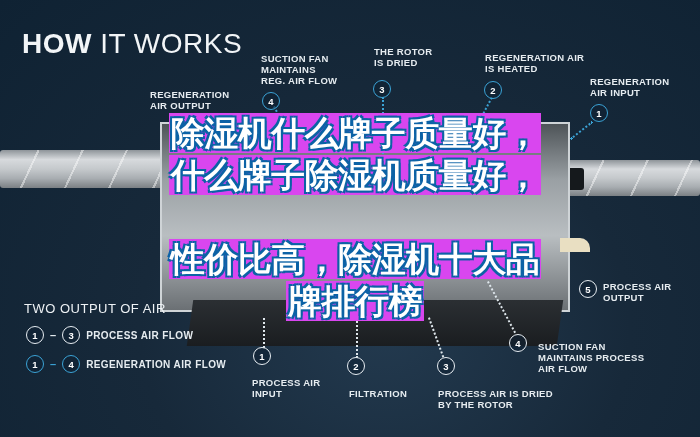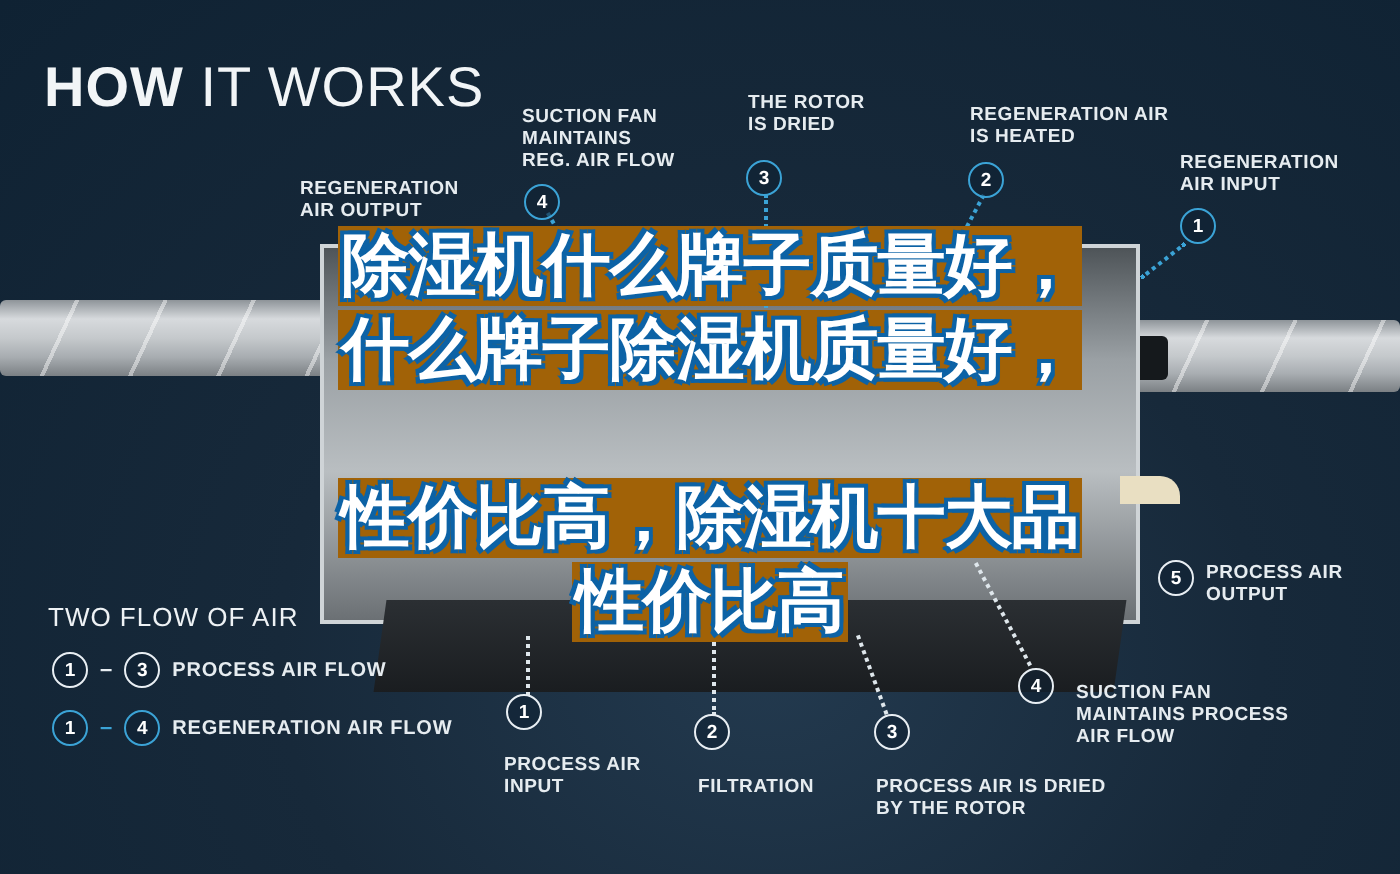--- a/index.html
+++ b/index.html
@@ -58,21 +58,21 @@
       left: 112px; top: 112px; width: 486px;
       text-align: center;
       font-family: "DejaVu Sans", sans-serif;
       font-weight: bold;
       font-size: 34px; line-height: 42px;
       color: #ffffff;
       letter-spacing: -0.5px;
     }
     .ov span {
       display: inline;
-      background: #a16207;
+      background: #d946ef;
       padding: 0 2px;
       box-decoration-break: clone;
       -webkit-box-decoration-break: clone;
       text-shadow:
         0 0 2px #0d63a6, 2px 2px 0 #0d63a6, -2px -2px 0 #0d63a6,
         2px -2px 0 #0d63a6, -2px 2px 0 #0d63a6;
     }
 
     .legend-title { left: 24px; top: 301px; font-size: 13px; letter-spacing: 0.5px; color: #eef2f5; }
     .legend-row { display: flex; align-items: center; gap: 6px; }
@@ -130,21 +130,21 @@
 AIR INPUT</div>
 <div class="abs circ blue" style="left:590px; top:104px;">
     <span>1</span>
   </div>
 
 <div class="abs ov">
   <span>除湿机什么牌子质量好，</span><br>
   <span>什么牌子除湿机质量好，</span><br>
   <br>
   <span>性价比高，除湿机十大品</span><br>
-  <span>性价比高</span>
+  <span>牌排行榜</span>
 </div>
 
 <div class="abs circ" style="left:253px; top:347px;">
     <span>1</span>
   </div>
 <div class="abs lbl" style="left:252px; top:377px;">PROCESS AIR
 INPUT</div>
 
 <div class="abs circ" style="left:347px; top:357px;">
     <span>2</span>
@@ -163,21 +163,21 @@
 <div class="abs lbl" style="left:538px; top:341px;">SUCTION FAN
 MAINTAINS PROCESS
 AIR FLOW</div>
 
 <div class="abs circ" style="left:579px; top:280px;">
     <span>5</span>
   </div>
 <div class="abs lbl" style="left:603px; top:281px;">PROCESS AIR
 OUTPUT</div>
 
-<div class="abs legend-title">TWO FLOW OF AIR</div>
+<div class="abs legend-title">TWO OUTPUT OF AIR</div>
 
 <div class="abs legend-row" style="left:26px; top:326px;">
   <div class="circ">
       <span>1</span>
     </div>
   <span class="dash">–</span>
   <div class="circ">
       <span>3</span>
     </div>
   <span class="txt">PROCESS AIR FLOW</span>

